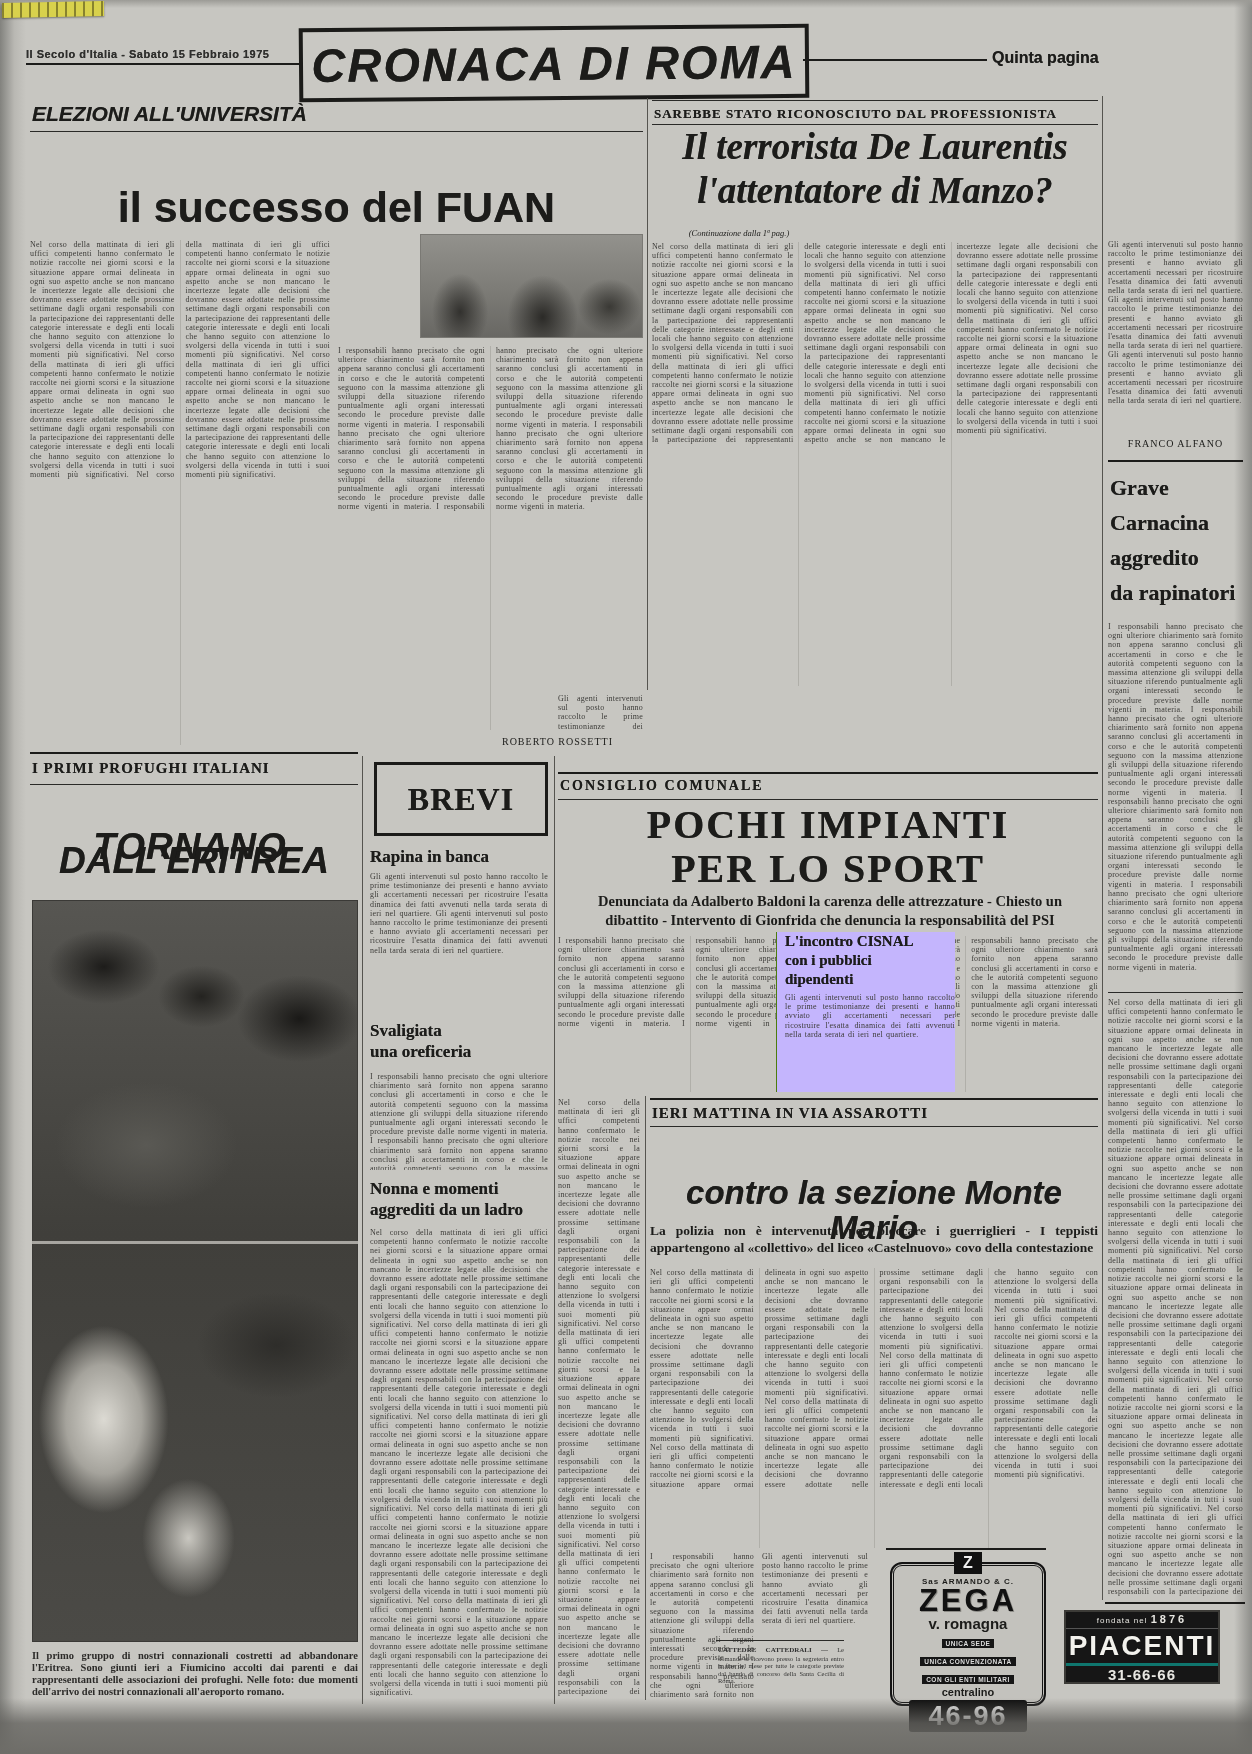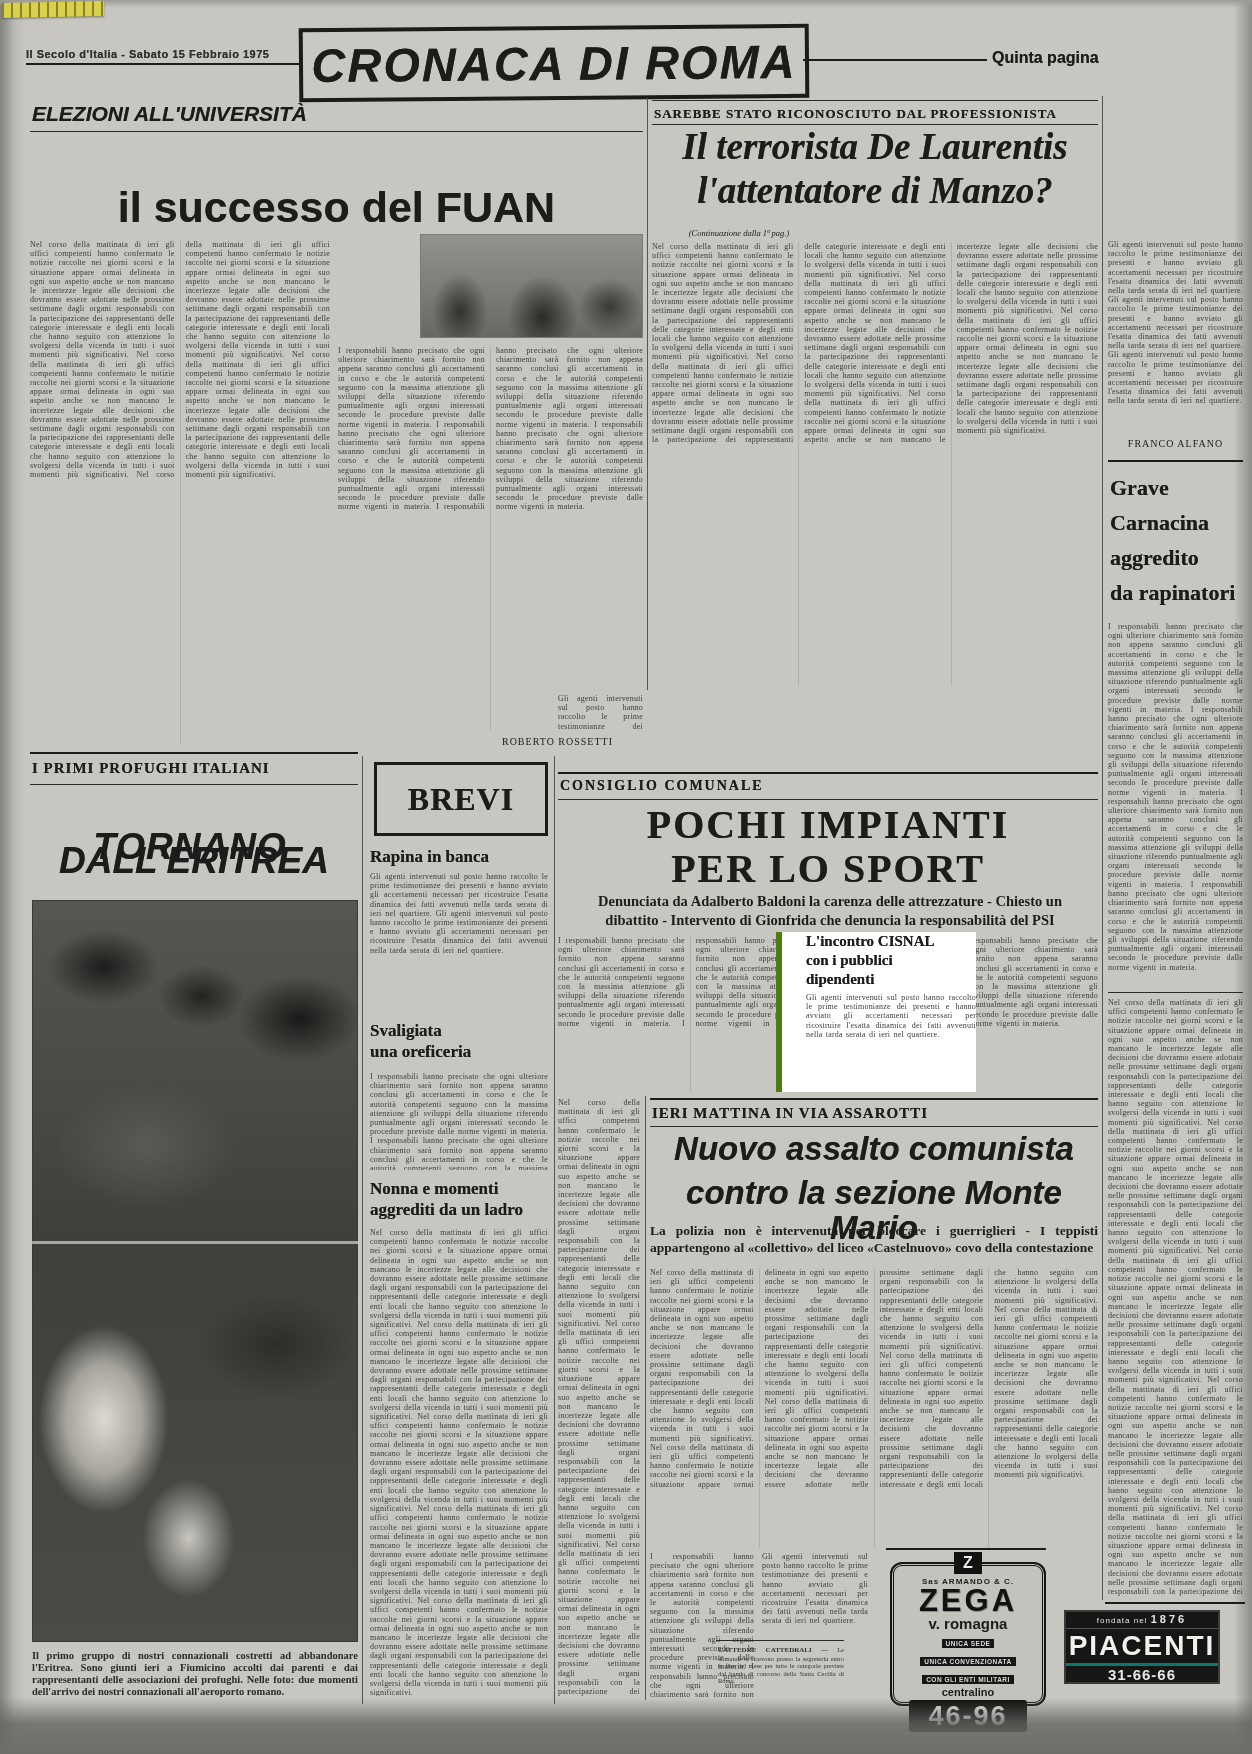--- a/index.html
+++ b/index.html
@@ -54,21 +54,21 @@
      radial-gradient(120px 80px at 75% 60%, #2e2d2a 0%, rgba(46,45,42,0) 66%),
      linear-gradient(180deg,#575652,#403f3b 45%,#4b4a46);
      box-shadow:0 0 0 1px #3a3936 inset;}
   .photo-split{left:0;top:46%;width:100%;height:3px;background:#c2c1bc;opacity:.8;}
   .caption{font-weight:bold;font-size:10.5px;line-height:12px;text-align:justify;filter:blur(.35px);color:#2c2b29;}
   
   .brevibox{border:3px solid #1b1b19;display:flex;align-items:center;justify-content:center;}
   .brevititle{font-weight:bold;font-size:32px;letter-spacing:1px;}
   .brevihead{font-weight:bold;font-size:17px;line-height:21px;}
   
-  .cisnal{border-left:6px solid #4d7c0f;padding-left:24px;background:#ffffff;}
+  .cisnal{border-left:1px solid #4d7c0f;padding-left:8px;background:#c4b5fd;}
   .cisnalhead{font-weight:bold;font-size:15px;line-height:19px;}
   
   .note{font-size:6.5px;line-height:7.5px;text-align:justify;color:#333;filter:blur(.3px);}
   .note b{font-size:7px;}
   
   .zega{border:2px solid #141414;border-radius:12px;background:#c3c2bd;box-shadow:0 0 0 1px #c3c2bd inset,0 0 0 2px #141414 inset;
         text-align:center;font-family:"Liberation Sans",sans-serif;}
   .zega .zlogo{position:absolute;left:50%;top:-12px;transform:translateX(-50%);width:28px;height:22px;background:#111;
         color:#eee;font-weight:bold;font-size:16px;line-height:22px;}
   .zega .l1{font-size:8px;font-weight:bold;margin-top:13px;letter-spacing:1px;}
@@ -178,21 +178,20 @@
     <div class="cisnalhead ink-bleed">dipendenti</div>
     <div class="bt" style="height:95px;margin-top:4px;">Gli agenti intervenuti sul posto hanno raccolto le prime testimonianze dei presenti e hanno avviato gli accertamenti necessari per ricostruire l'esatta dinamica dei fatti avvenuti nella tarda serata di ieri nel quartiere. </div>
   </div>
 
   <div class="abs bt" style="left:558px;top:1098px;width:82px;height:598px;">Nel corso della mattinata di ieri gli uffici competenti hanno confermato le notizie raccolte nei giorni scorsi e la situazione appare ormai delineata in ogni suo aspetto anche se non mancano le incertezze legate alle decisioni che dovranno essere adottate nelle prossime settimane dagli organi responsabili con la partecipazione dei rappresentanti delle categorie interessate e degli enti locali che hanno seguito con attenzione lo svolgersi della vicenda in tutti i suoi momenti più significativi. Nel corso della mattinata di ieri gli uffici competenti hanno confermato le notizie raccolte nei giorni scorsi e la situazione appare ormai delineata in ogni suo aspetto anche se non mancano le incertezze legate alle decisioni che dovranno essere adottate nelle prossime settimane dagli organi responsabili con la partecipazione dei rappresentanti delle categorie interessate e degli enti locali che hanno seguito con attenzione lo svolgersi della vicenda in tutti i suoi momenti più significativi. Nel corso della mattinata di ieri gli uffici competenti hanno confermato le notizie raccolte nei giorni scorsi e la situazione appare ormai delineata in ogni suo aspetto anche se non mancano le incertezze legate alle decisioni che dovranno essere adottate nelle prossime settimane dagli organi responsabili con la partecipazione dei rappresentanti delle categorie interessate e degli enti locali che hanno seguito con attenzione lo svolgersi della vicenda in tutti i suoi momenti più significativi. Nel corso della mattinata di ieri gli uffici competenti hanno confermato le notizie raccolte nei giorni scorsi e la situazione appare ormai delineata in ogni suo aspetto anche se non mancano le incertezze legate alle decisioni che dovranno essere adottate nelle prossime settimane dagli organi responsabili con la partecipazione dei rappresentanti delle categorie interessate e degli enti locali che hanno seguito con attenzione lo svolgersi della vicenda in tutti i suoi momenti più significativi. </div>
   <div class="abs vr" style="left:645px;top:1096px;height:604px;"></div>
 
   <div class="abs hr" style="left:650px;top:1098px;width:448px;"></div>
   <div class="abs kick-serif ink-bleed" style="left:652px;top:1105px;font-size:15px;">IERI MATTINA IN VIA ASSAROTTI</div>
   <div class="abs hr1" style="left:650px;top:1126px;width:448px;"></div>
-  <div class="abs h-sans-i ink-bleed" style="left:650px;top:1132px;width:448px;font-size:33px;">Nuovo assalto comunista</div>
   <div class="abs h-sans-i ink-bleed" style="left:650px;top:1176px;width:448px;font-size:33px;">contro la sezione Monte Mario</div>
   <div class="abs deck" style="left:650px;top:1222px;width:448px;font-size:13.5px;text-align:justify;">La polizia non è intervenuta per bloccare i guerriglieri - I teppisti appartengono al «collettivo» del liceo «Castelnuovo» covo della contestazione</div>
   <div class="abs bt bt4" style="left:650px;top:1268px;width:448px;height:280px;">Nel corso della mattinata di ieri gli uffici competenti hanno confermato le notizie raccolte nei giorni scorsi e la situazione appare ormai delineata in ogni suo aspetto anche se non mancano le incertezze legate alle decisioni che dovranno essere adottate nelle prossime settimane dagli organi responsabili con la partecipazione dei rappresentanti delle categorie interessate e degli enti locali che hanno seguito con attenzione lo svolgersi della vicenda in tutti i suoi momenti più significativi. Nel corso della mattinata di ieri gli uffici competenti hanno confermato le notizie raccolte nei giorni scorsi e la situazione appare ormai delineata in ogni suo aspetto anche se non mancano le incertezze legate alle decisioni che dovranno essere adottate nelle prossime settimane dagli organi responsabili con la partecipazione dei rappresentanti delle categorie interessate e degli enti locali che hanno seguito con attenzione lo svolgersi della vicenda in tutti i suoi momenti più significativi. Nel corso della mattinata di ieri gli uffici competenti hanno confermato le notizie raccolte nei giorni scorsi e la situazione appare ormai delineata in ogni suo aspetto anche se non mancano le incertezze legate alle decisioni che dovranno essere adottate nelle prossime settimane dagli organi responsabili con la partecipazione dei rappresentanti delle categorie interessate e degli enti locali che hanno seguito con attenzione lo svolgersi della vicenda in tutti i suoi momenti più significativi. Nel corso della mattinata di ieri gli uffici competenti hanno confermato le notizie raccolte nei giorni scorsi e la situazione appare ormai delineata in ogni suo aspetto anche se non mancano le incertezze legate alle decisioni che dovranno essere adottate nelle prossime settimane dagli organi responsabili con la partecipazione dei rappresentanti delle categorie interessate e degli enti locali che hanno seguito con attenzione lo svolgersi della vicenda in tutti i suoi momenti più significativi. Nel corso della mattinata di ieri gli uffici competenti hanno confermato le notizie raccolte nei giorni scorsi e la situazione appare ormai delineata in ogni suo aspetto anche se non mancano le incertezze legate alle decisioni che dovranno essere adottate nelle prossime settimane dagli organi responsabili con la partecipazione dei rappresentanti delle categorie interessate e degli enti locali che hanno seguito con attenzione lo svolgersi della vicenda in tutti i suoi momenti più significativi. </div>
   <div class="abs bt" style="left:650px;top:1552px;width:104px;height:148px;">I responsabili hanno precisato che ogni ulteriore chiarimento sarà fornito non appena saranno conclusi gli accertamenti in corso e che le autorità competenti seguono con la massima attenzione gli sviluppi della situazione riferendo puntualmente agli organi interessati secondo le procedure previste dalle norme vigenti in materia. I responsabili hanno precisato che ogni ulteriore chiarimento sarà fornito non appena saranno conclusi gli accertamenti in corso e che le autorità competenti seguono con la massima attenzione gli sviluppi della situazione riferendo puntualmente agli organi interessati secondo le procedure previste dalle norme vigenti in materia. </div>
   <div class="abs bt" style="left:762px;top:1552px;width:106px;height:82px;">Gli agenti intervenuti sul posto hanno raccolto le prime testimonianze dei presenti e hanno avviato gli accertamenti necessari per ricostruire l'esatta dinamica dei fatti avvenuti nella tarda serata di ieri nel quartiere. </div>
   <div class="abs hr1" style="left:716px;top:1640px;width:128px;"></div>
   <div class="abs note" style="left:718px;top:1646px;width:126px;height:52px;">
     <b>CATTEDRE CATTEDRALI — </b><span>Le domande si ricevono presso la segreteria entro la fine del mese per tutte le categorie previste dal bando di concorso della Santa Cecilia di Roma.</span>
   </div>
 

